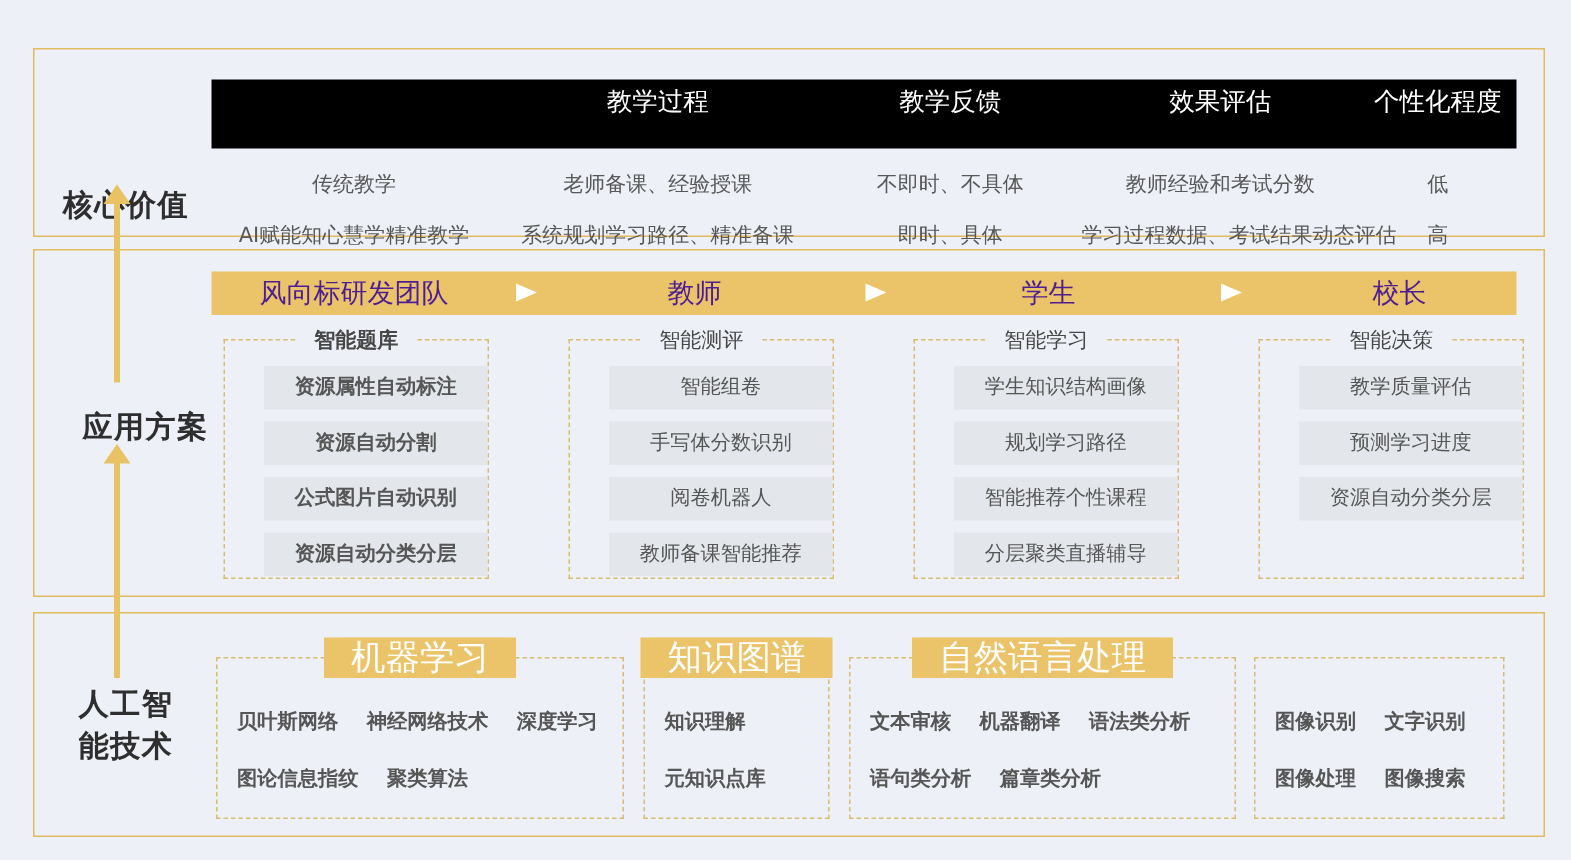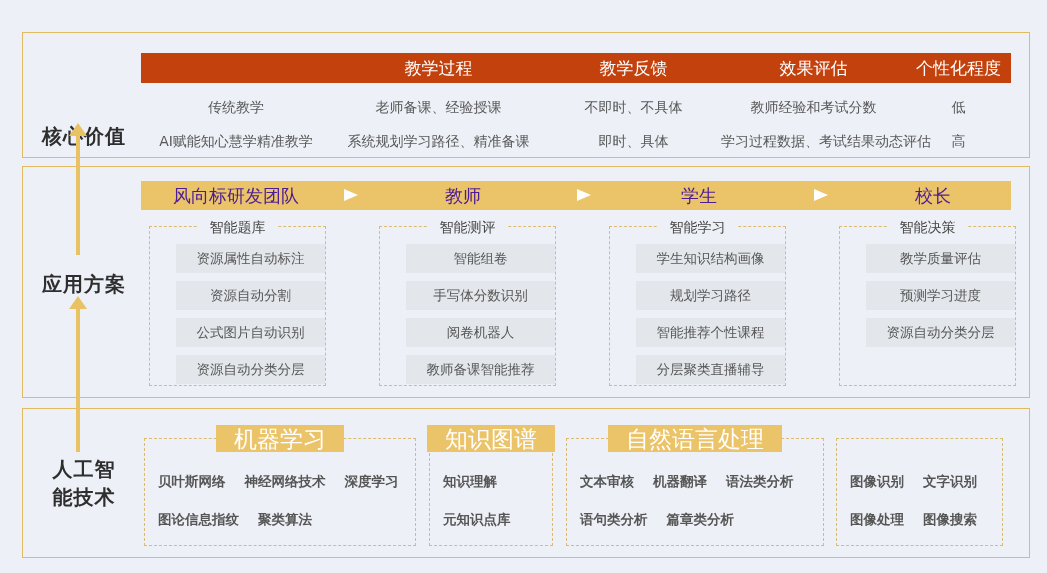--- a/index.html
+++ b/index.html
@@ -22,21 +22,21 @@
 
   .side-label {
     position:absolute; left:6px; width:110px; text-align:center;
     font-size:20px; font-weight:bold; color:#2e2e2e; letter-spacing:1px;
   }
   .side-label.two-line div { line-height:28px; }
 
   
   .vtable { position:absolute; left:118px; top:20px; width:870px; }
   .vt-grid { display:grid; grid-template-columns:190px 215px 175px 185px 105px; }
-  .vt-header { background:#c2410c; height:30px; }
+  .vt-header { background:#000000; height:46px; }
   .vt-header > div {
     color:#fff; font-size:17px; line-height:30px; text-align:center; white-space:nowrap;
   }
   .vt-row { margin-top:14px; height:20px; }
   .vt-row > div {
     font-size:14px; color:#585858; line-height:20px; text-align:center; white-space:nowrap;
   }
 
   
   .flowbar {
@@ -123,33 +123,33 @@
         <div>AI赋能知心慧学精准教学</div>
         <div>系统规划学习路径、精准备课</div>
         <div>即时、具体</div>
         <div>学习过程数据、考试结果动态评估</div>
         <div>高</div>
       </div>
     </div>
   </section>
 
   <section class="sec sec2">
-    <div class="side-label" style="top:104px;">应用方案</div>
+    <div class="side-label" style="top:104px;text-align:right;">应用方案</div>
 
     <div class="flowbar">
       <span class="flow-label" style="left:95px;">风向标研发团队</span>
       <span class="flow-arrow" style="left:210px;"></span>
       <span class="flow-label" style="left:322px;">教师</span>
       <span class="flow-arrow" style="left:443px;"></span>
       <span class="flow-label" style="left:558px;">学生</span>
       <span class="flow-arrow" style="left:680px;"></span>
       <span class="flow-label" style="left:792px;">校长</span>
     </div>
 
-    <div class="module-box" style="left:126px;">
+    <div class="module-box" style="left:126px;font-weight:bold;">
       <div class="module-title">智能题库</div>
       <div class="module-items">
         <div class="pill">资源属性自动标注</div>
         <div class="pill">资源自动分割</div>
         <div class="pill">公式图片自动识别</div>
         <div class="pill">资源自动分类分层</div>
       </div>
     </div>
 
     <div class="module-box" style="left:356px;text-decoration:underline;">

